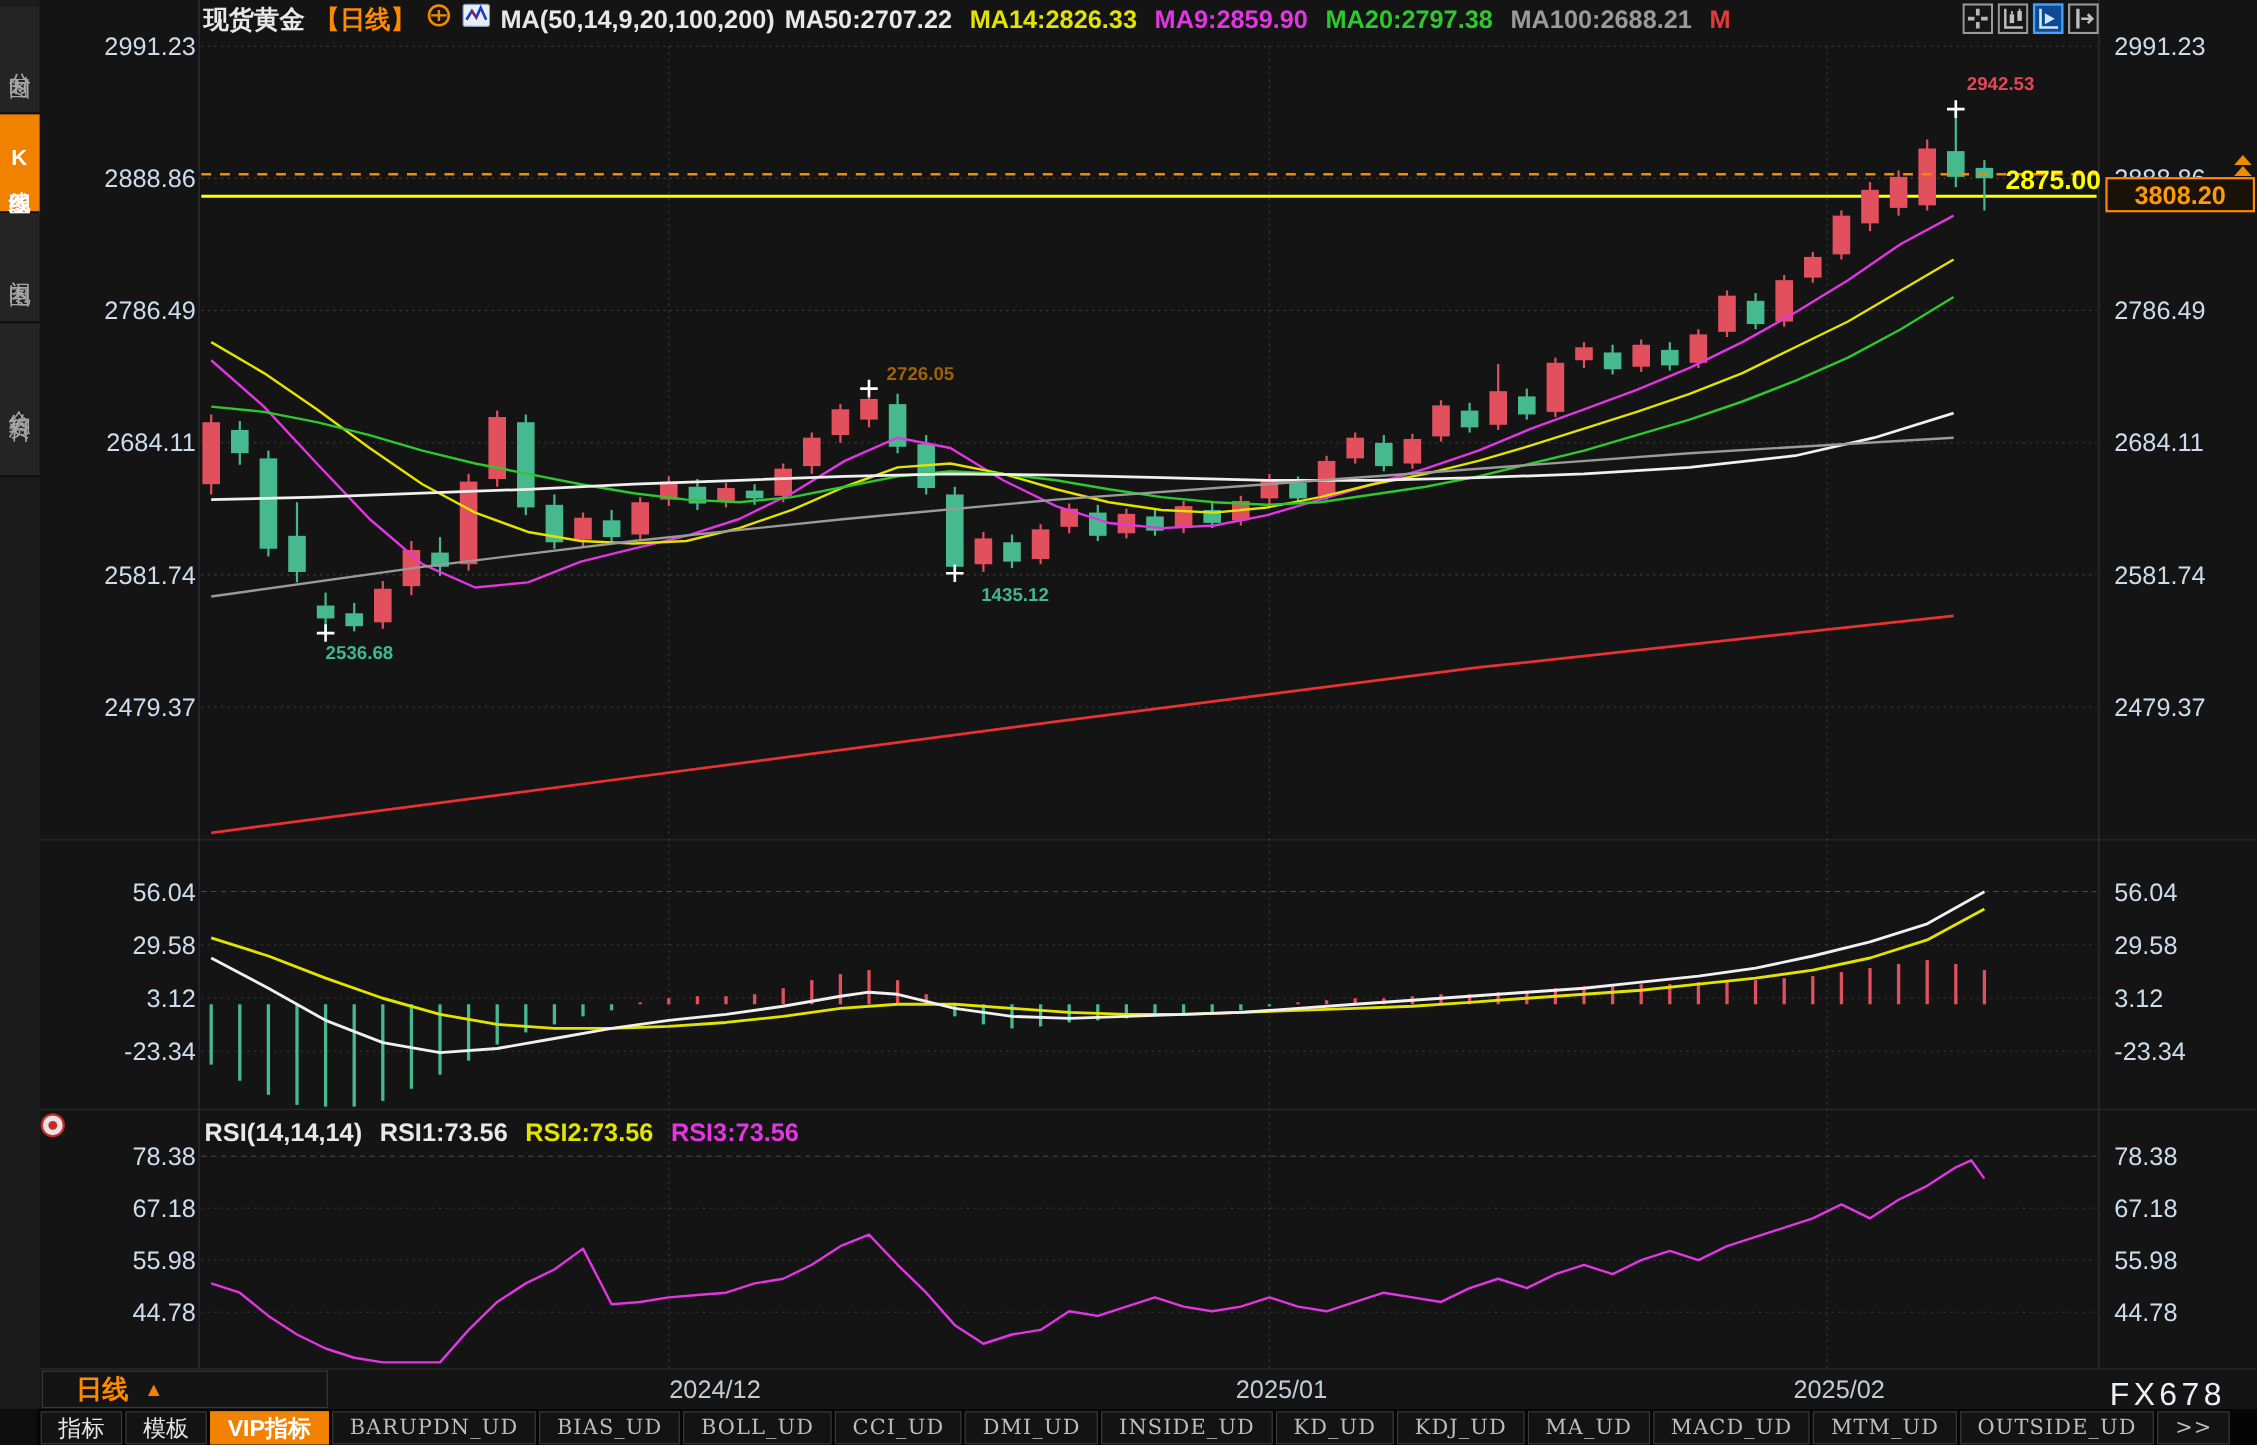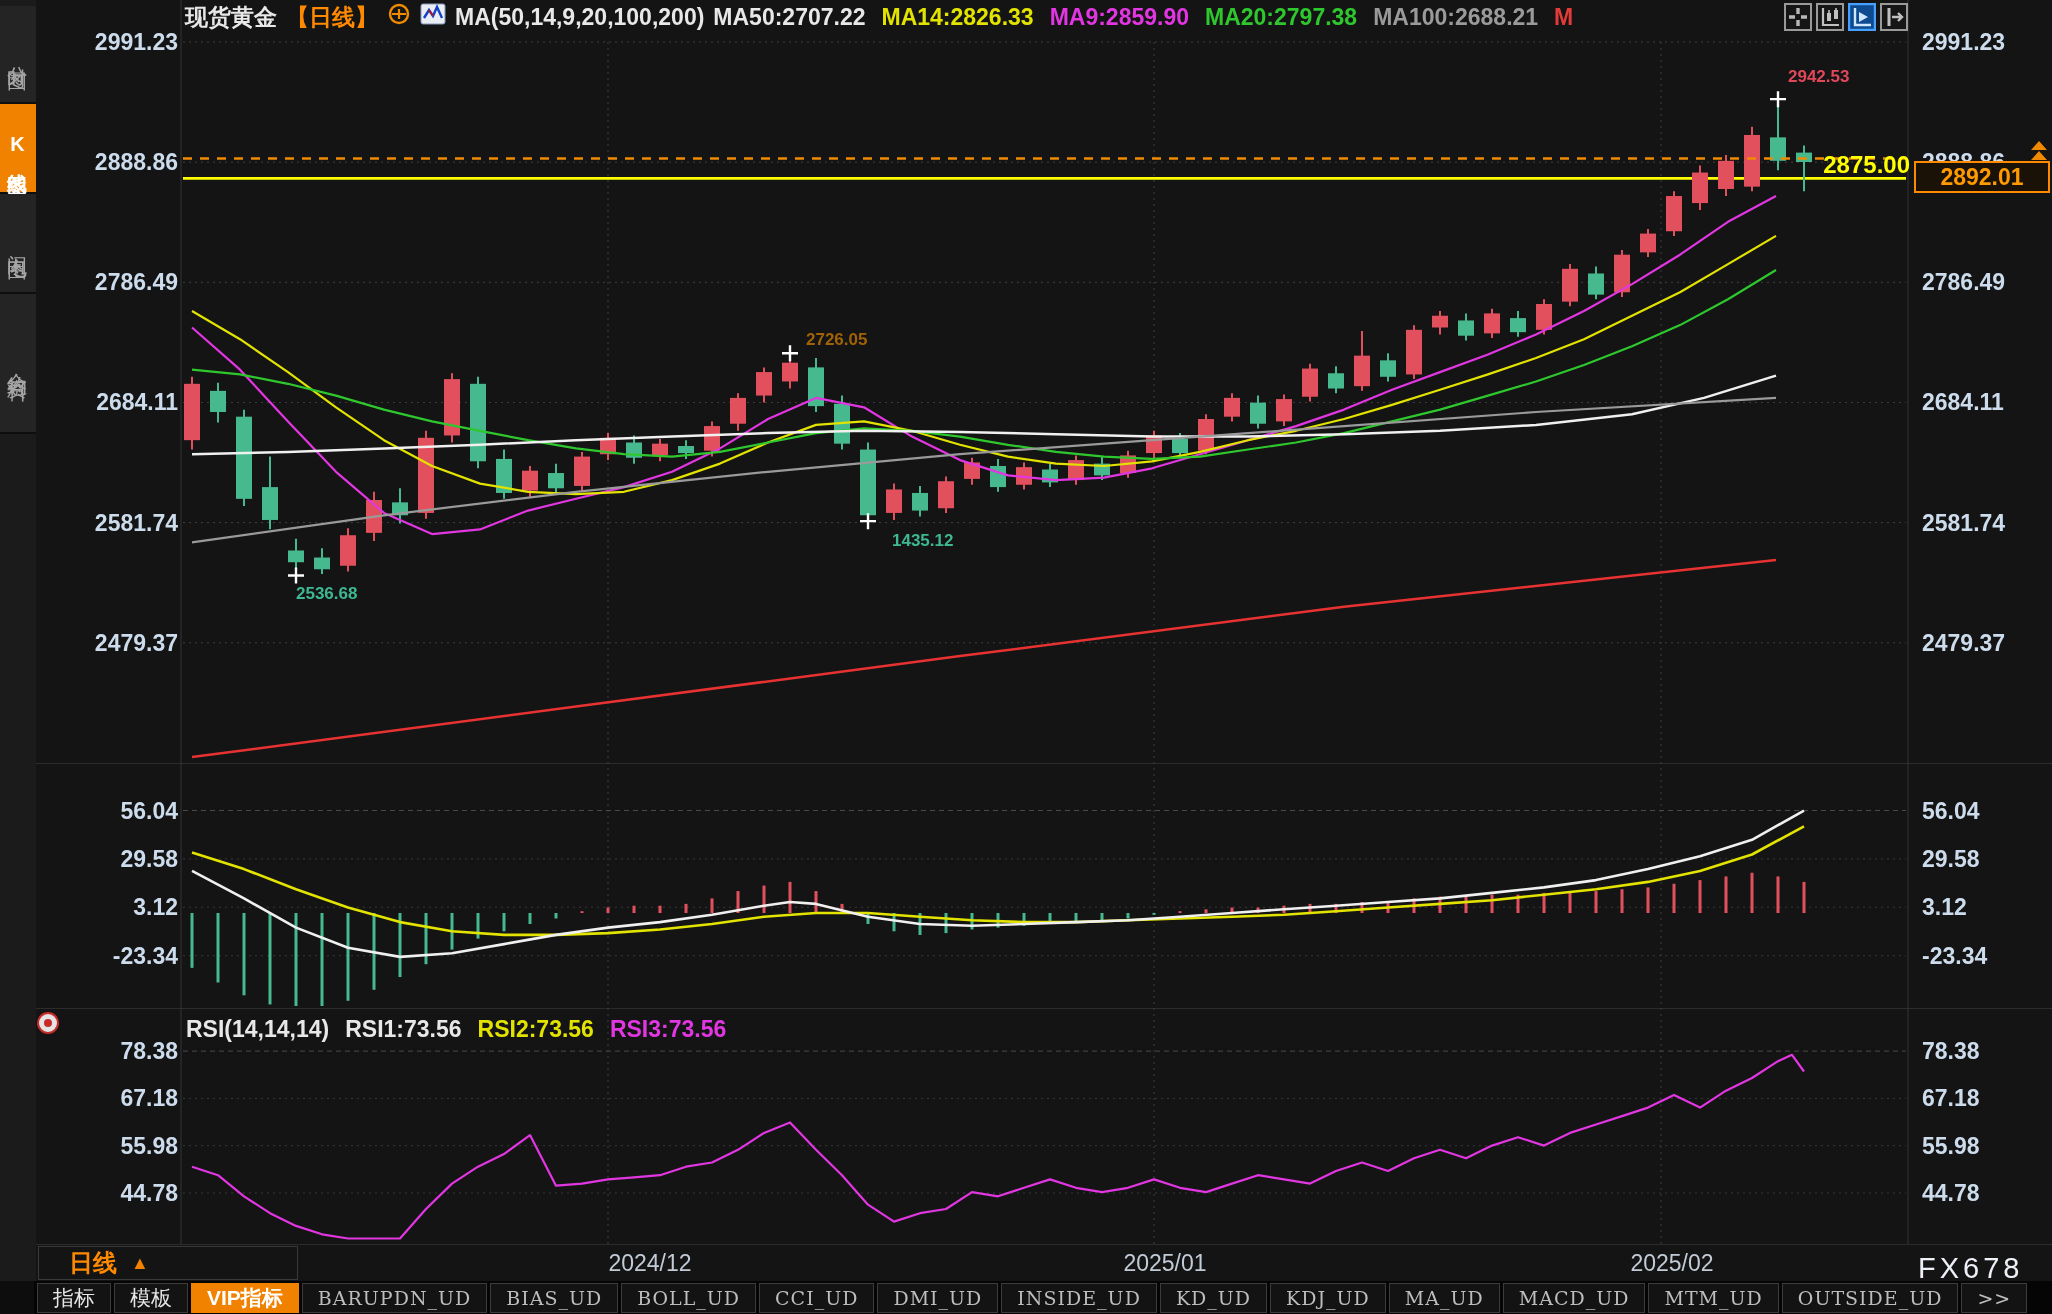--- a/index.html
+++ b/index.html
@@ -12,21 +12,21 @@
     background:#242424;border-bottom:2px solid #0e0e0e;cursor:pointer;}
   .side-item.active{background:#f08200;color:#ffffff;font-weight:bold;}
   
   #header{position:absolute;left:185px;top:2px;height:30px;display:flex;align-items:center;gap:9px;z-index:30;
     font-size:23px;font-weight:700;white-space:nowrap;}
   .hdr-sym{color:#e8e8e8;} .hdr-period{color:#ff8a00;}
   .ma-group{color:#e8e8e8;}
   #toolbar{position:absolute;right:144px;top:3px;display:flex;gap:4px;z-index:40;}
   .tool-btn{width:28px;height:28px;display:flex;align-items:center;justify-content:center;cursor:pointer;}
   
-  .axlab{position:absolute;font-size:23px;color:#ccdcec;z-index:20;font-weight:bold;}
+  .axlab{position:absolute;font-size:23px;color:#ccdcec;z-index:20;}
   .axlab.left{width:100px;left:78px;text-align:right;}
   .axlab.right{left:1922px;text-align:left;}
   .month-label{position:absolute;top:1250px;transform:translateX(-50%);font-size:23px;color:#c2cbd6;z-index:20;}
   
   .anno{position:absolute;font-size:17px;font-weight:700;z-index:25;white-space:nowrap;}
   #price-line-label{position:absolute;width:200px;text-align:right;right:142px;top:151px;color:#ffff00;
     font-size:24px;font-weight:700;z-index:26;}
   #price-box{position:absolute;left:1914px;top:161px;width:132px;height:28px;background:#1a1206;
     border:2px solid #ff8a00;color:#ff9a00;font-size:23px;font-weight:700;display:flex;align-items:center;
     justify-content:center;z-index:27;}
@@ -375,21 +375,21 @@
       <div class="axlab left" style="top: 1180px;">44.78</div>
       <div class="axlab right" style="top: 1180px; left: 1922px;">44.78</div>
     </div>
 
   <div class="anno" id="anno-0" style="left: 1788px; top: 67.1592px; color: rgb(224, 72, 90);">2942.53</div>
   <div class="anno" id="anno-1" style="left: 806px; top: 330.242px; color: #a16207;">2726.05</div>
   <div class="anno" id="anno-2" style="left: 892px; top: 531.128px; color: rgb(61, 184, 146);">1435.12</div>
   <div class="anno" id="anno-3" style="left: 296px; top: 583.505px; color: rgb(61, 184, 146);">2536.68</div>
 
   <div id="price-line-label">2875.00</div>
-  <div id="price-box">2892.01</div>
+  <div id="price-box">3808.20</div>
   <span id="price-arrow">
     <svg width="22" height="24" viewBox="0 0 22 24">
         <path d="M11 1l8 9H3z" fill="#f08a00"></path>
         <path d="M11 11l8 9H3z" fill="#f08a00"></path>
       </svg>
   </span>
 
   <div class="ind-header" style="top:1016px">
     <span class="c-white">RSI(14,14,14)</span>
     <span class="c-white">RSI1:73.56</span>

